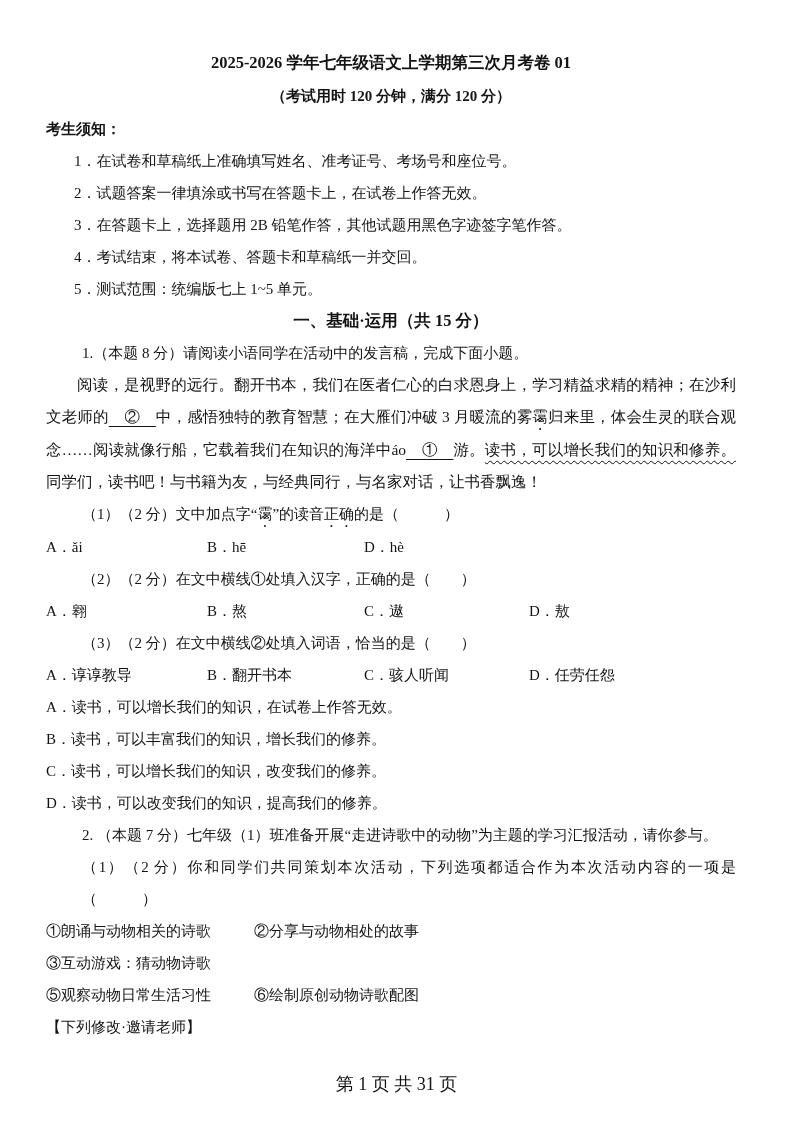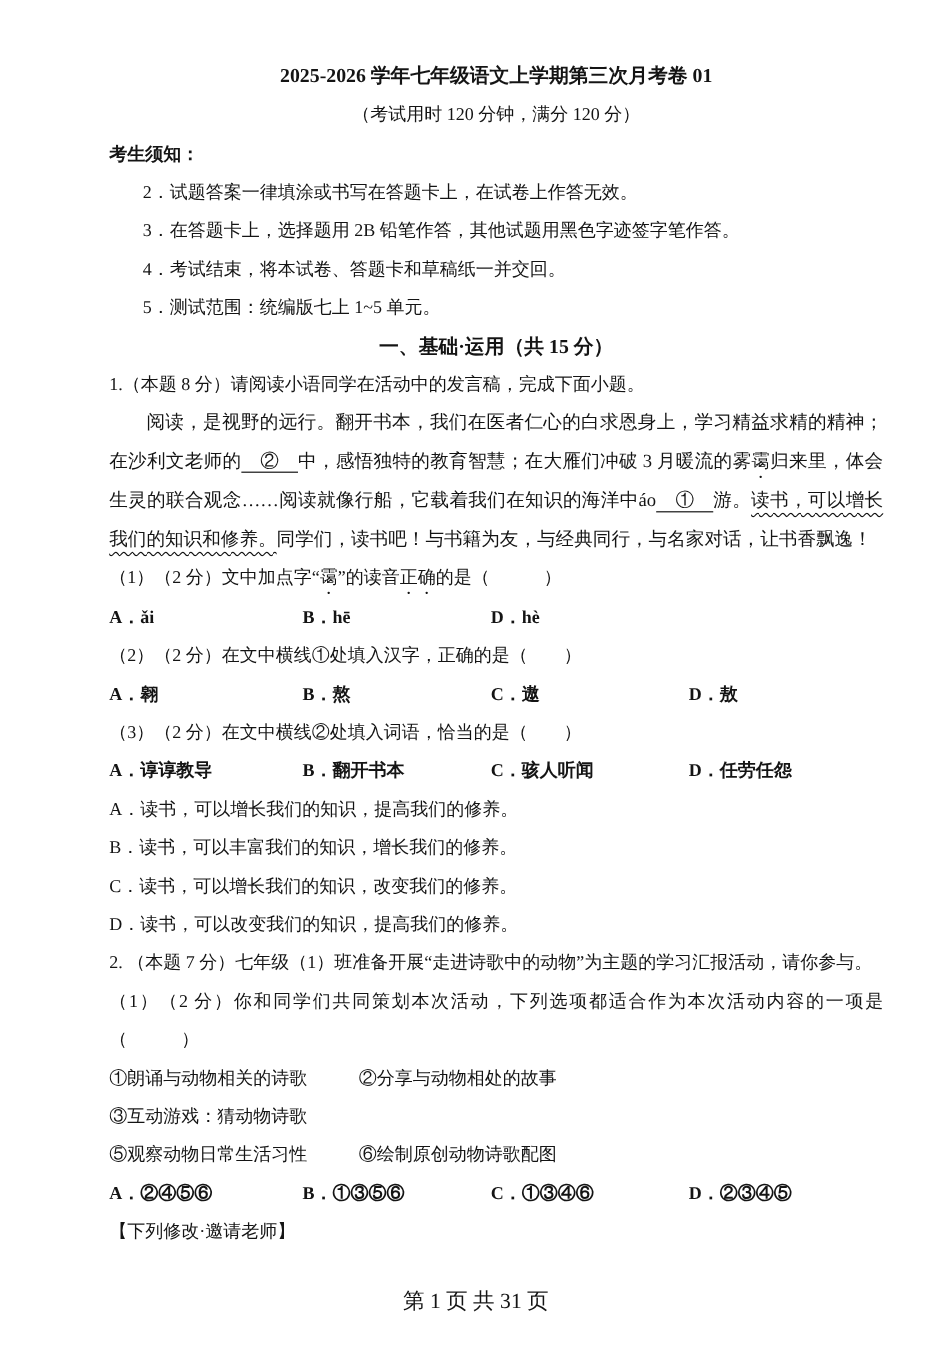--- a/index.html
+++ b/index.html
@@ -6,42 +6,42 @@
   body {
     width: 793px;
     height: 1122px;
     background: #ffffff;
     color: #141414;
     font-family: "Liberation Serif", "DejaVu Serif", serif;
     position: relative;
     overflow: hidden;
   }
   .doc {
-    padding: 46px 57px 0 91px;
+    padding: 46px 57px 0 46px;
     font-size: 15px;
     line-height: 32px;
   }
   .center { text-align: center; }
   .doc-title {
     font-size: 16.5px;
     font-weight: bold;
     margin: 0;
     line-height: 34px;
   }
-  .doc-subtitle { line-height: 33px; }
+  .doc-subtitle { line-height: 33px; font-weight: bold; }
   .notice-heading { font-weight: bold; }
   .notice-item { padding-left: 28px; }
   .section-heading {
     font-size: 16.5px;
     font-weight: bold;
     margin: 0;
     line-height: 32px;
     text-align: center;
   }
-  .stem, .substem { text-align: justify; }
+  .stem, .substem { text-align: justify; margin-left: 36px; }
   .passage {
     margin: 0;
     text-align: justify;
     text-indent: 2em;
     font-size: 15.5px;
   }
   .seg-blank {
     text-decoration: underline;
     text-underline-offset: 4px;
   }
@@ -53,21 +53,20 @@
   }
   .seg-wavy {
     text-decoration: underline wavy;
     text-decoration-thickness: 1px;
     text-underline-offset: 5px;
   }
   .opts-row {
     display: grid;
     grid-template-columns: 161px 157px 165px 1fr;
     white-space: nowrap;
-    font-weight: bold;
   }
   .items-row {
     display: grid;
     grid-template-columns: 208px 1fr;
     white-space: nowrap;
   }
   .opt-line { text-align: justify; }
   .page-footer {
     position: absolute;
     bottom: 26px;
@@ -80,20 +79,21 @@
 </style>
 </head>
 <body>
 
 <div class="doc">
 
   <h1 class="doc-title center">2025-2026 学年七年级语文上学期第三次月考卷 01</h1>
   <div class="doc-subtitle center">（考试用时 120 分钟，满分 120 分）</div>
 
   <div class="notice-heading">考生须知：</div>
+  <div class="notice-item">1．在试卷和草稿纸上准确填写姓名、准考证号、考场号和座位号。</div>
   <div class="notice-item">2．试题答案一律填涂或书写在答题卡上，在试卷上作答无效。</div>
   <div class="notice-item">3．在答题卡上，选择题用 2B 铅笔作答，其他试题用黑色字迹签字笔作答。</div>
   <div class="notice-item">4．考试结束，将本试卷、答题卡和草稿纸一并交回。</div>
   <div class="notice-item">5．测试范围：统编版七上 1~5 单元。</div>
 
   <h2 class="section-heading center">一、基础·运用（共 15 分）</h2>
 
   <div class="stem">1.（本题 8 分）请阅读小语同学在活动中的发言稿，完成下面小题。</div>
 
   <p class="passage"><span>阅读，是视野的远行。翻开书本，我们在医者仁心的白求恩身上，学习精益求精的精神；在沙利文老师的</span><span class="seg-blank">　②　</span><span>中，感悟独特的教育智慧；在大雁们冲破 3 月暖流的雾</span><span class="seg-emph">霭</span><span>归来里，体会生灵的联合观念……阅读就像行船，它载着我们在知识的海洋中áo</span><span class="seg-blank">　①　</span><span>游。</span><span class="seg-wavy">读书，可以增长我们的知识和修养。</span><span>同学们，读书吧！与书籍为友，与经典同行，与名家对话，让书香飘逸！</span></p>
@@ -114,43 +114,37 @@
   </div>
 
   <div class="substem">（3）（2 分）在文中横线②处填入词语，恰当的是（　　）</div>
   <div class="opts-row">
     <span>A．谆谆教导</span>
     <span>B．翻开书本</span>
     <span>C．骇人听闻</span>
     <span>D．任劳任怨</span>
   </div>
 
-  <div class="opt-line">A．读书，可以增长我们的知识，提高我们的修养。</div>
+  <div class="opt-line">A．读书，可以增长我们的知识，在试卷上作答无效。</div>
   <div class="opt-line">B．读书，可以丰富我们的知识，增长我们的修养。</div>
   <div class="opt-line">C．读书，可以增长我们的知识，改变我们的修养。</div>
   <div class="opt-line">D．读书，可以改变我们的知识，提高我们的修养。</div>
 
   <div class="stem">2. （本题 7 分）七年级（1）班准备开展“走进诗歌中的动物”为主题的学习汇报活动，请你参与。</div>
 
   <div class="substem">（1）（2 分）你和同学们共同策划本次活动，下列选项都适合作为本次活动内容的一项是（　　　）</div>
   <div class="items-row">
     <span>①朗诵与动物相关的诗歌</span>
     <span>②分享与动物相处的故事</span>
   </div>
   <div class="items-row">
     <span>③互动游戏：猜动物诗歌</span>
   </div>
   <div class="items-row">
     <span>⑤观察动物日常生活习性</span>
     <span>⑥绘制原创动物诗歌配图</span>
   </div>
-  <div class="opts-row">
-    <span>A．②④⑤⑥</span>
-    <span>B．①③⑤⑥</span>
-    <span>C．①③④⑥</span>
-    <span>D．②③④⑤</span>
-  </div>
 
   <div>【下列修改·邀请老师】</div>
 
 </div>
 
 <div class="page-footer">第 1 页 共 31 页</div>
 
 </body></html>

